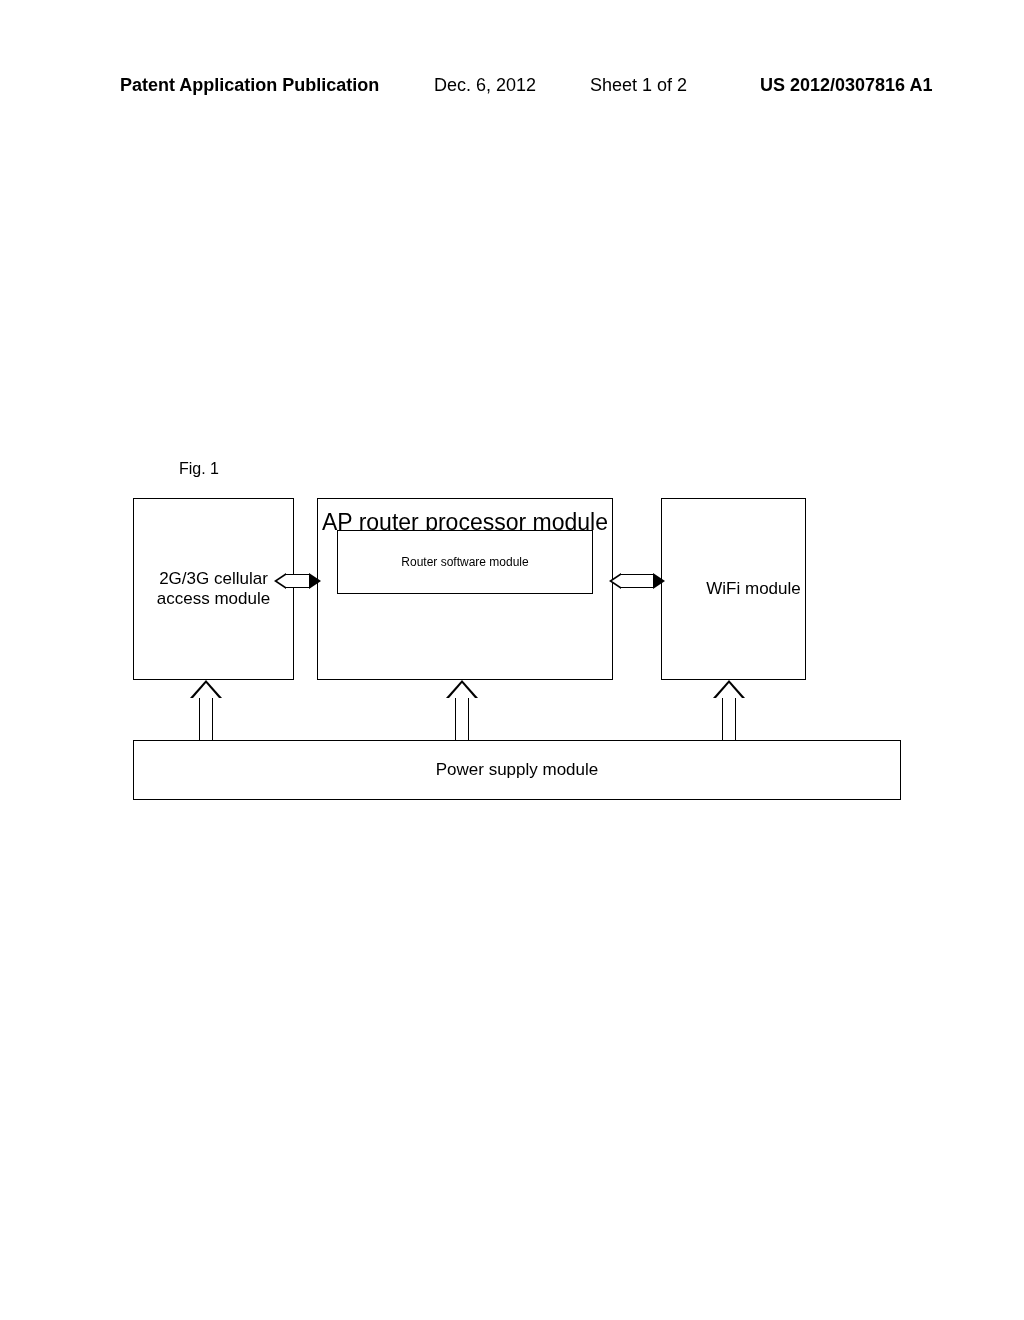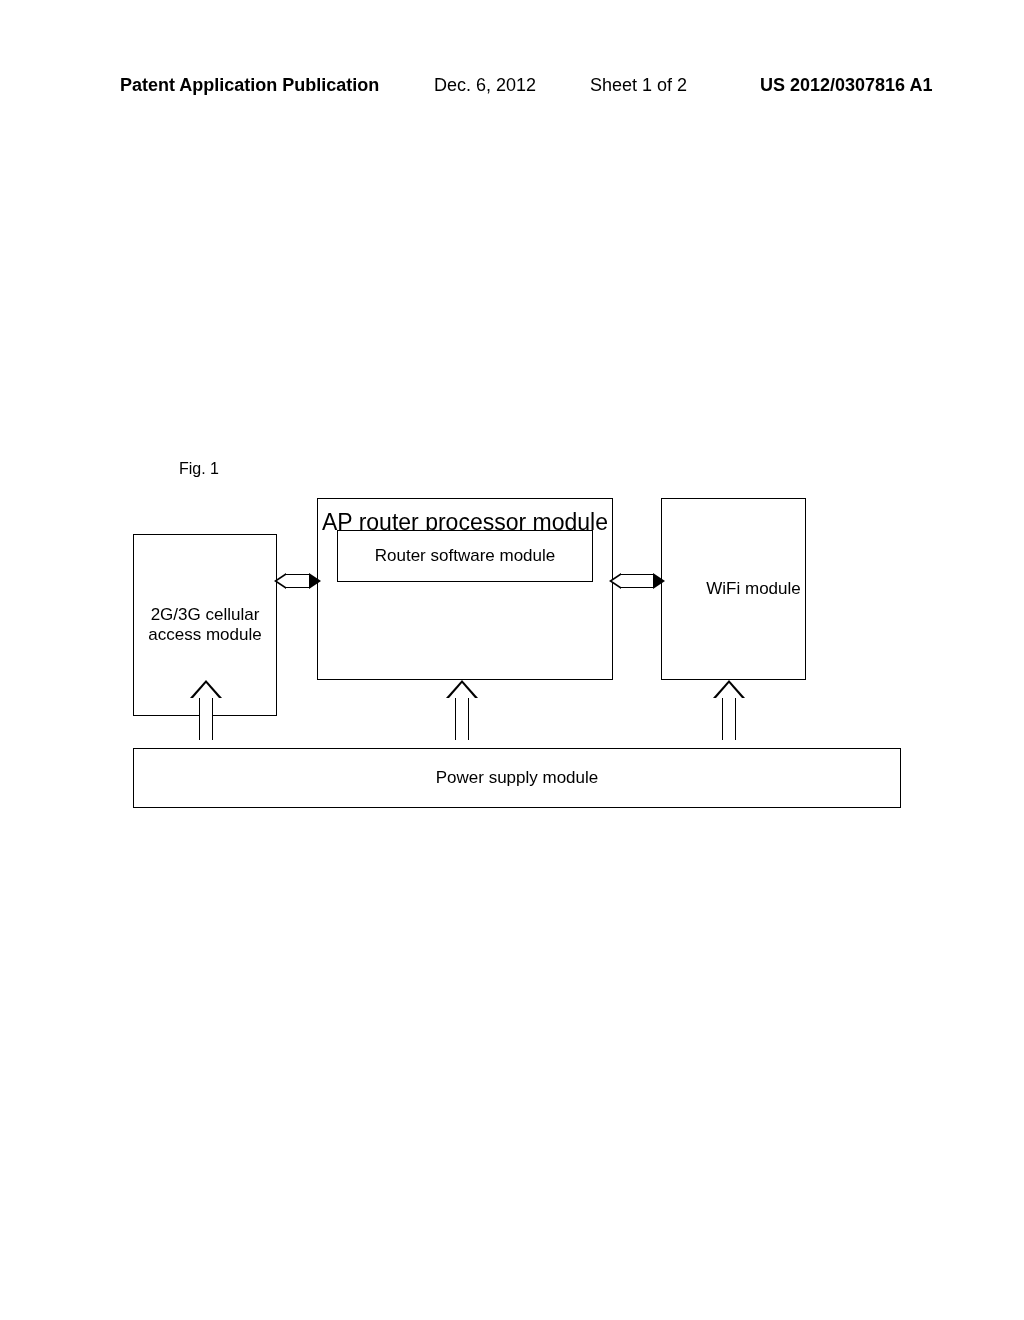--- a/index.html
+++ b/index.html
@@ -41,29 +41,29 @@
     background: #fff;
     display: flex;
     align-items: center;
     justify-content: center;
     text-align: center;
     font-size: 17px;
     box-sizing: border-box;
   }
 
   
-  #cellular  { left: 133px; top: 498px; width: 144px; height: 182px; padding: 12px 6px; line-height:1.2;margin-top:36px;}
+  #cellular  { left: 133px; top: 498px; width: 161px; height: 182px; padding: 12px 6px; line-height:1.2;}
   #aprouter  { left: 317px; top: 498px; width: 296px; height: 182px; display:block; text-align:center; padding-top:6px;}
   #wifi      { left: 661px; top: 498px; width: 145px; height: 182px; padding-left: 40px; }
 
   
-  #router-sw { left: 337px; top: 530px; width: 256px; height: 52px; font-size:17px;}
+  #router-sw { left: 337px; top: 530px; width: 256px; height: 64px; font-size:12px;}
   #wifi-sw   { left: 337px; top: 608px; width: 256px; height: 48px; font-size:17px;}
 
-  #power     { left: 133px; top: 740px; width: 768px; height:  60px; margin-top: 8px; }
+  #power     { left: 133px; top: 740px; width: 768px; height:  60px; }
 
   
   .harrow {
     position: absolute;
     height: 12px;
     box-sizing: border-box;
   }
   .harrow::before,
   .harrow::after {
     content: "";

